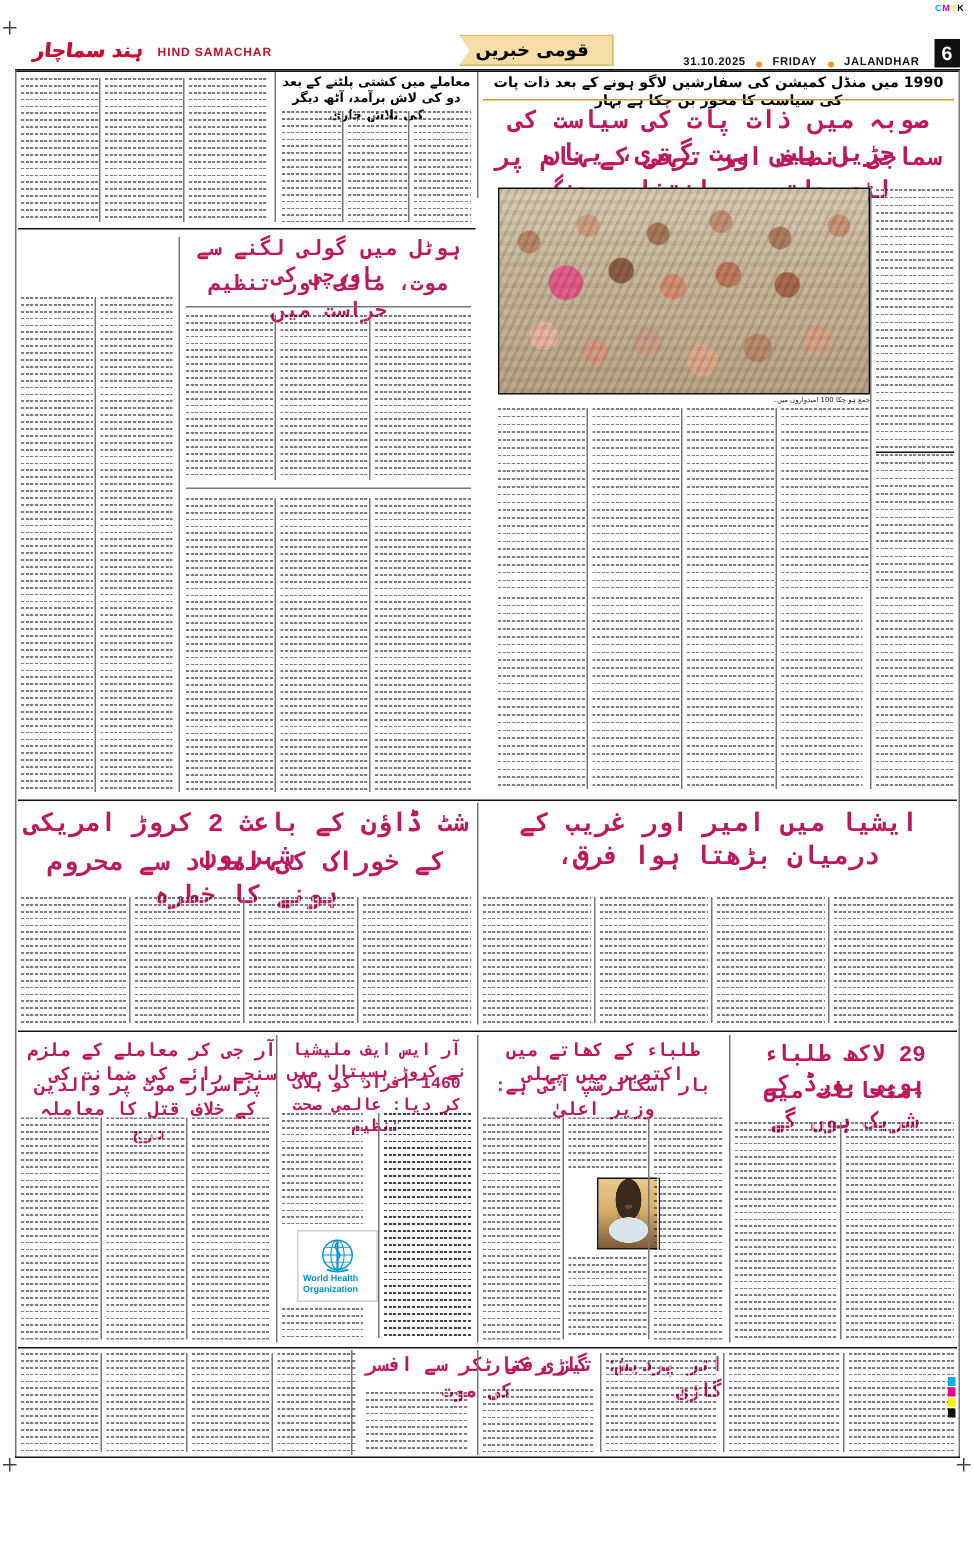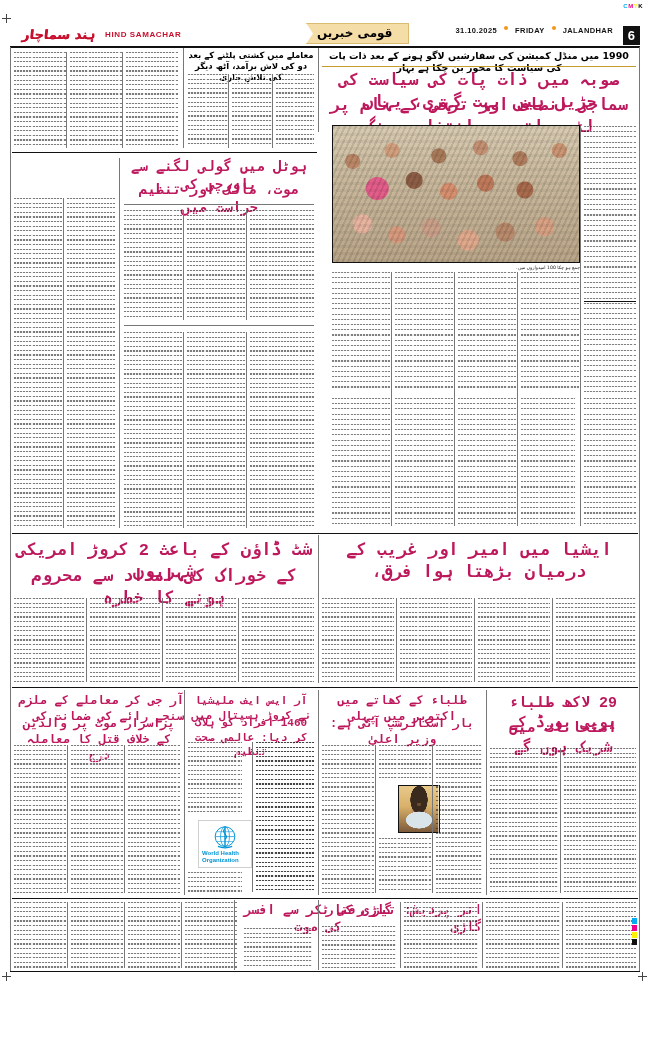--- a/index.html
+++ b/index.html
@@ -55,21 +55,21 @@
   }
   .mh-center {
     position:absolute; left:296px; top:1px;
     background:#f5dda8; border:1px solid #d9bc72;
     padding:2px 16px 3px 10px; font-size:12px; font-weight:bold;
     direction:rtl; font-family:"DejaVu Sans", sans-serif;
     clip-path: polygon(0 0, 100% 0, 100% 100%, 0 100%, 7px 50%);
   }
   .mh-right {
     position:absolute; right:0; top:4px;
-    display:flex; align-items:flex-start; gap:7px;
+    display:flex; align-items:flex-end; gap:7px;
     font-size:7.5px; font-weight:bold; letter-spacing:.4px; color:#111;margin-left:28px;
   }
   .mh-dot { width:4px; height:4px; border-radius:50%; background:#f7941d; }
   .mh-page {
     background:#111; color:#fff; font-weight:bold; font-size:13px;
     width:17px; height:19px; display:flex; align-items:center;
     justify-content:center; margin-left:3px;
   }
 
   

